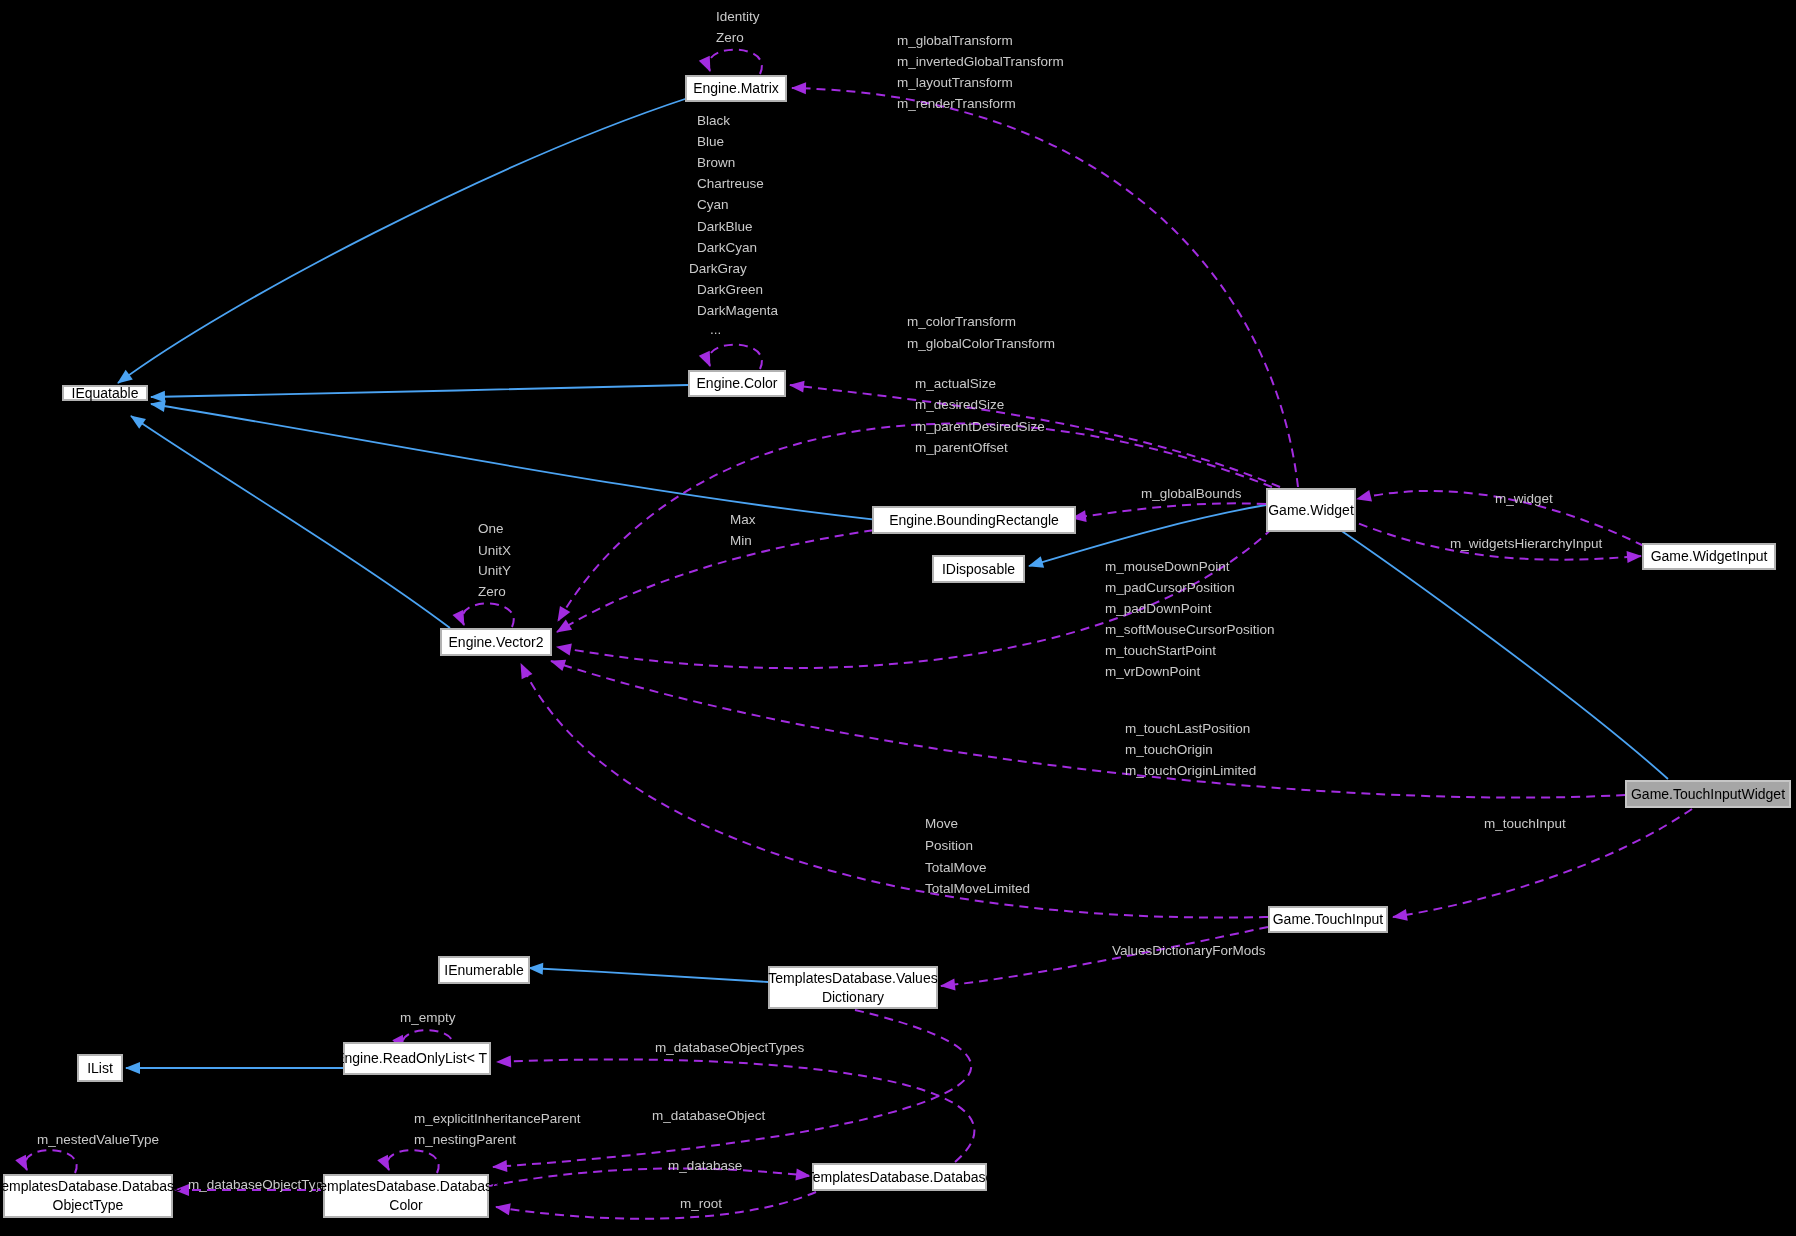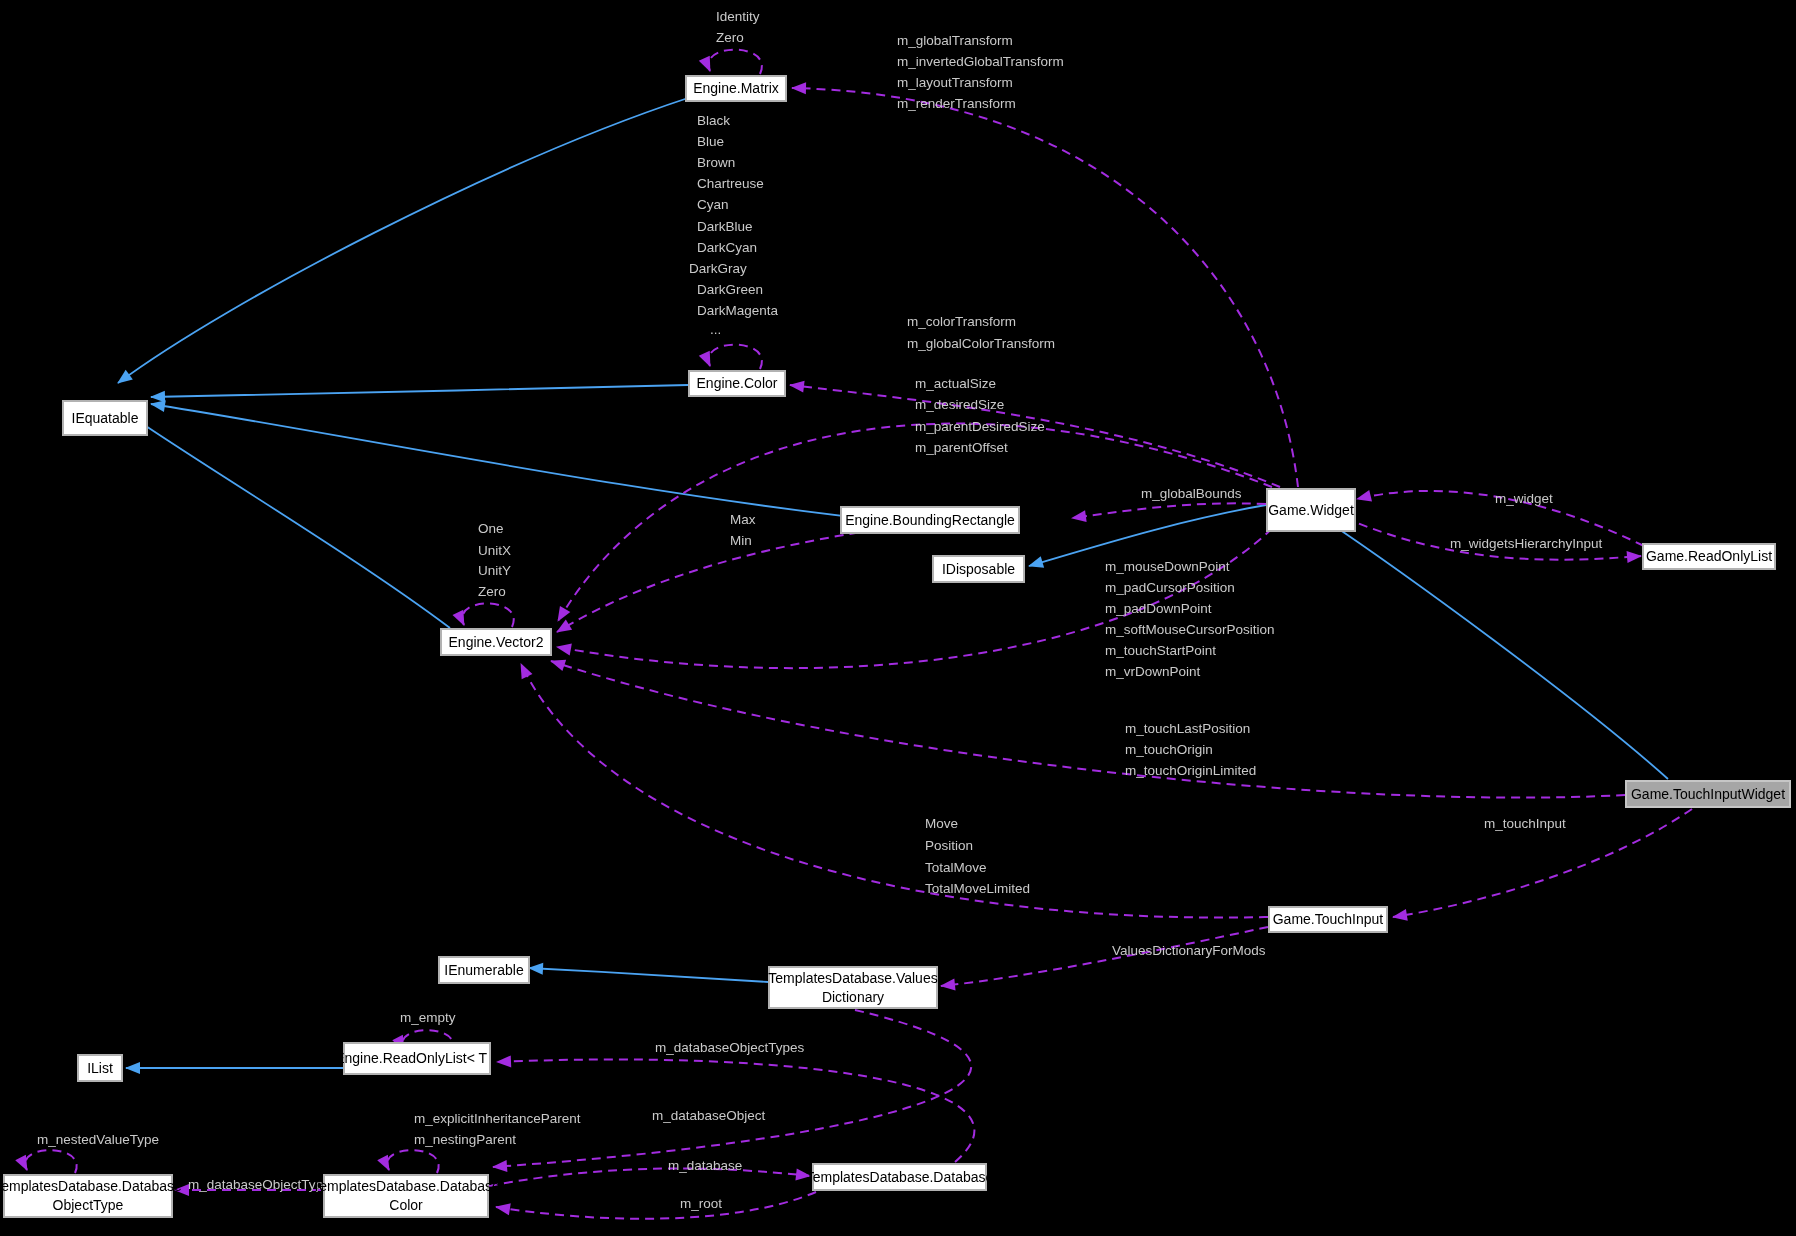--- a/index.html
+++ b/index.html
@@ -62,34 +62,34 @@
       <path d="M 816,1192 C 730,1228 590,1222 496,1207" marker-end="url(#mp)"></path>
     </g>
   </svg>
 
   <div class="node" style="left:685px;top:75px;width:102px;height:27px">
       <span>Engine.Matrix</span>
     </div>
   <div class="node" style="left:688px;top:370px;width:98px;height:27px">
       <span>Engine.Color</span>
     </div>
-  <div class="node" style="left:62px;top:400px;width:86px;height:36px">
+  <div class="node" style="left:62px;top:385px;width:86px;height:16px">
       <span>IEquatable</span>
     </div>
-  <div class="node" style="left:840px;top:506px;width:180px;height:28px">
+  <div class="node" style="left:872px;top:506px;width:204px;height:28px">
       <span>Engine.BoundingRectangle</span>
     </div>
   <div class="node" style="left:932px;top:555px;width:93px;height:28px">
       <span>IDisposable</span>
     </div>
   <div class="node" style="left:1266px;top:488px;width:90px;height:44px">
       <span>Game.Widget</span>
     </div>
   <div class="node" style="left:1642px;top:543px;width:134px;height:27px">
-      <span>Game.ReadOnlyList</span>
+      <span>Game.WidgetInput</span>
     </div>
   <div class="node" style="left:440px;top:628px;width:112px;height:28px">
       <span>Engine.Vector2</span>
     </div>
   <div class="node hl" style="left:1625px;top:780px;width:166px;height:28px">
       <span>Game.TouchInputWidget</span>
     </div>
   <div class="node" style="left:1268px;top:906px;width:120px;height:27px">
       <span>Game.TouchInput</span>
     </div>

